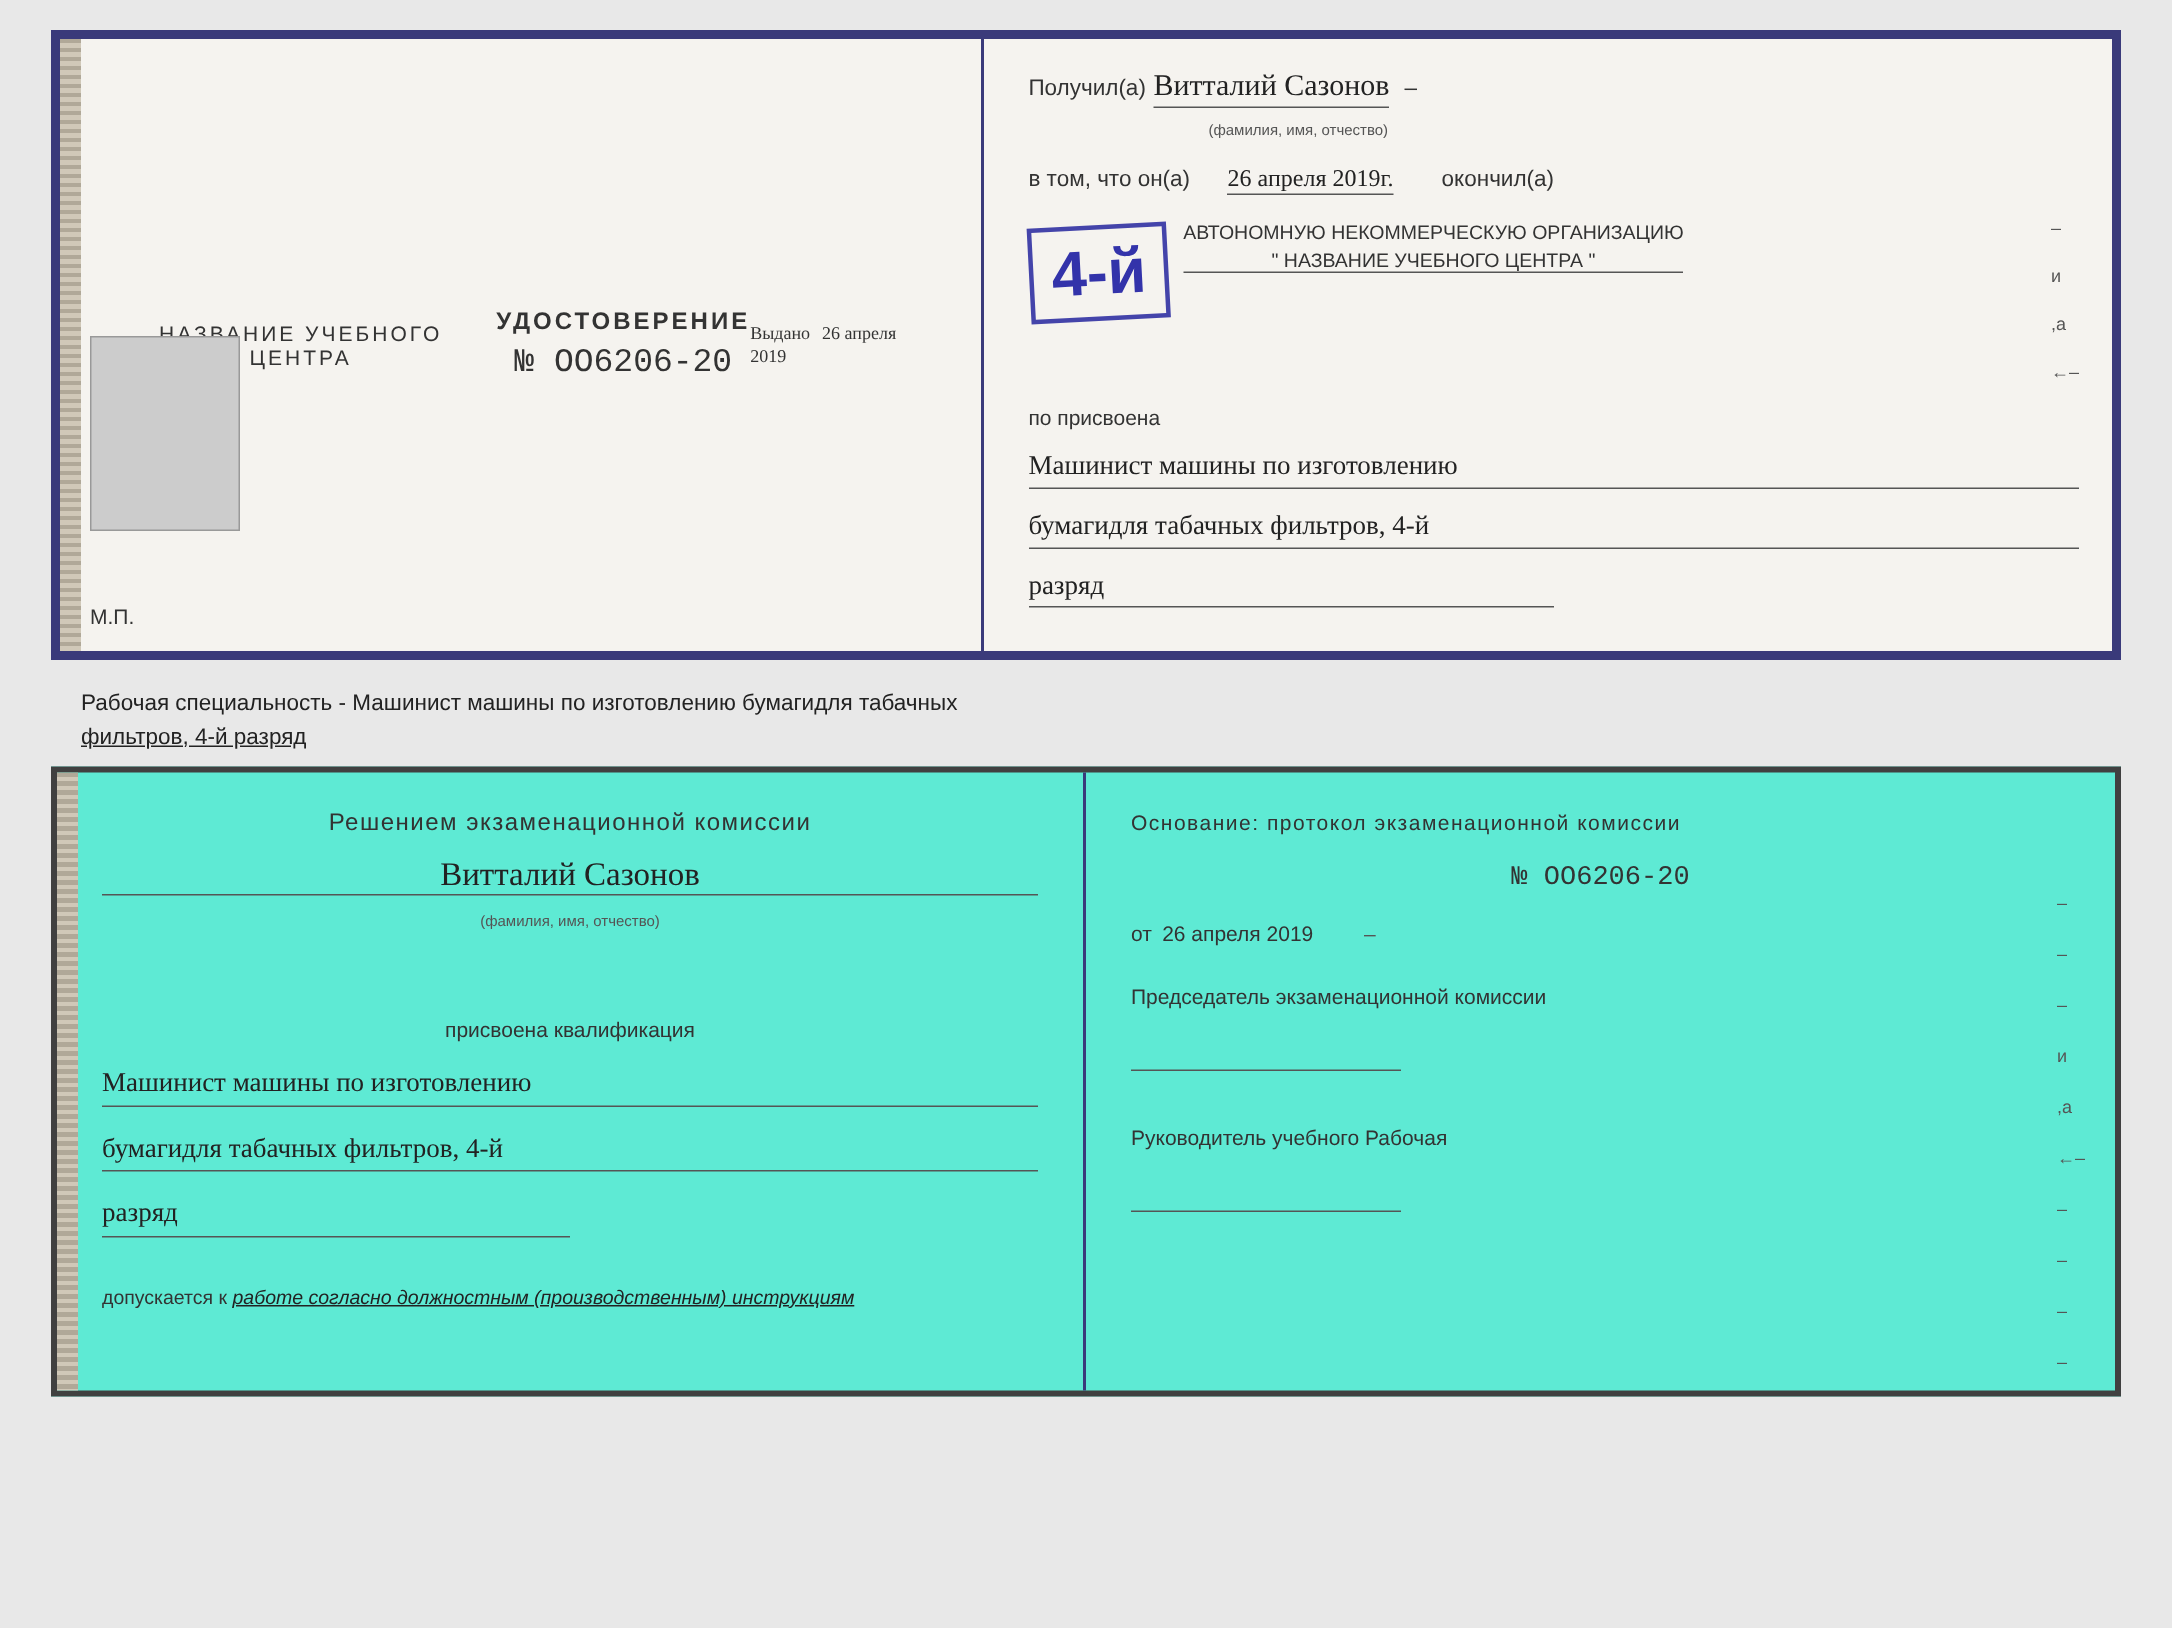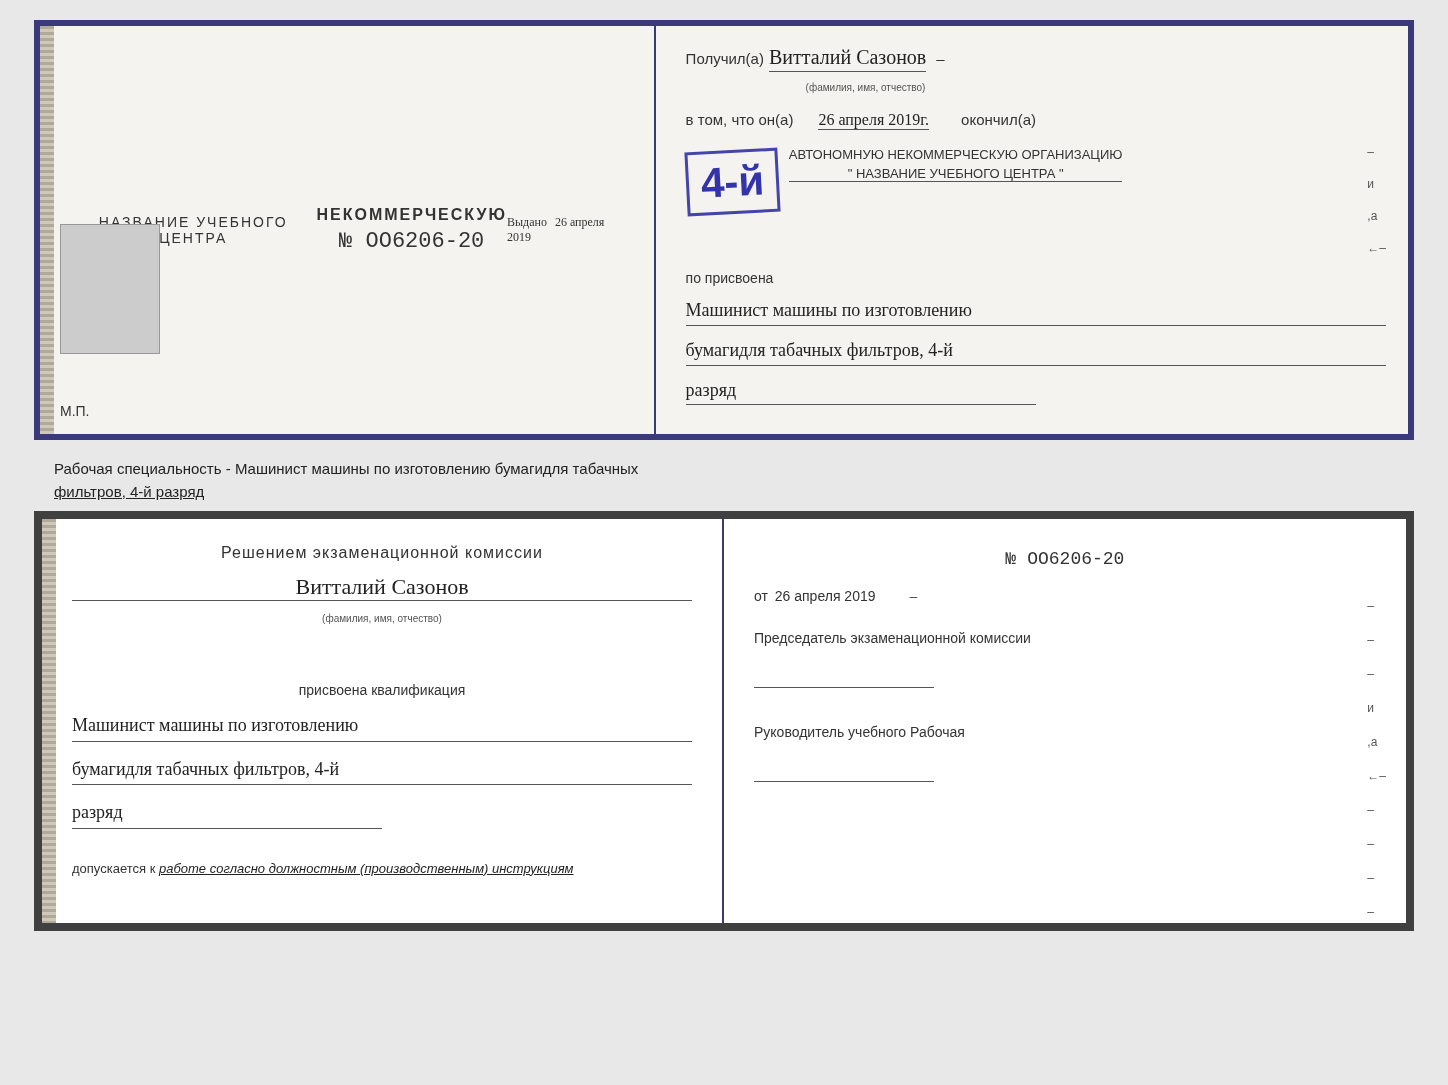--- a/index.html
+++ b/index.html
@@ -195,22 +195,22 @@
       line-height: 1.5;
     }
     .middle-text .underline {
       text-decoration: underline;
     }
 
     
     .cert-bottom {
       display: flex;
       width: 1380px;
-      background: #ffffff;
-      border: 8px solid #404040;
+      background: #5eead4;
+      border: 4px solid #404040;
       min-height: 420px;
       position: relative;
     }
 
     .cert-bottom-left {
       width: 50%;
       border-right: 2px solid #3a3a7a;
       padding: 25px 30px;
       display: flex;
       flex-direction: column;
@@ -328,21 +328,21 @@
 </head>
 <body>
 
 <div class="document-section">
   <div class="cert-top">
 
     <div class="cert-left">
       <div class="school-name-title">НАЗВАНИЕ УЧЕБНОГО ЦЕНТРА</div>
 
       <div class="udost-block">
-        <div class="udost-label">НЕКОММЕРЧЕСКУЮ</div>
+        <div class="udost-label">УДОСТОВЕРЕНИЕ</div>
         <div class="udost-number">№ OO6206-20</div>
       </div>
 
       <div class="photo-box"></div>
 
       <div class="vydano-line">
         <span>Выдано</span>
         <span style="margin-left:5px;">26 апреля 2019</span>
       </div>
 
@@ -408,20 +408,21 @@
     <div class="kvaif-text">бумагидля табачных фильтров, 4-й</div>
     <div class="kvaif-text" style="width:50%;">разряд</div>
 
     <div class="dopuskaetsya" style="margin-top:20px;">
       <span>допускается к</span>
       <span class="italic-underline">работе согласно должностным (производственным) инструкциям</span>
     </div>
   </div>
 
   <div class="cert-bottom-right">
+    <div class="osnovanie">Основание: протокол экзаменационной  комиссии</div>
 
     <div class="protocol-number">№  OO6206-20</div>
 
     <div class="from-date">
       <span style="font-family:Arial,sans-serif;">от</span>
       <span style="font-family:Arial,sans-serif; margin-left:3px;">26 апреля 2019</span>
       <span style="margin-left:30px;color:#555;">–</span>
     </div>
 
     <div class="signature-label">Председатель экзаменационной комиссии</div>

